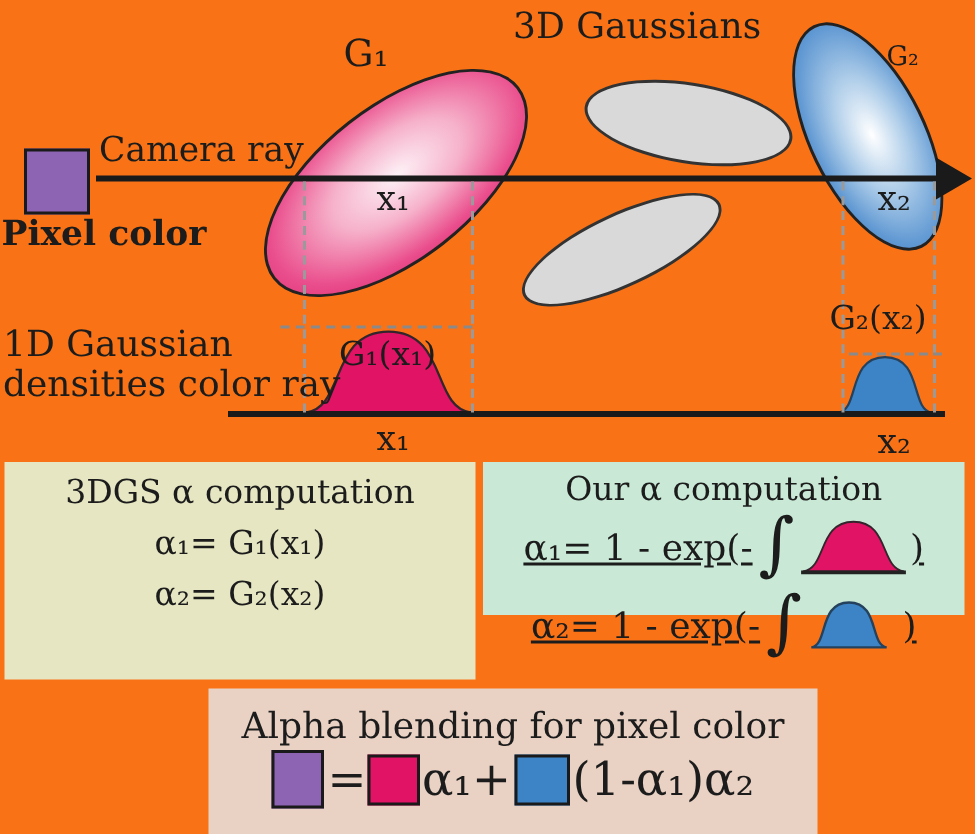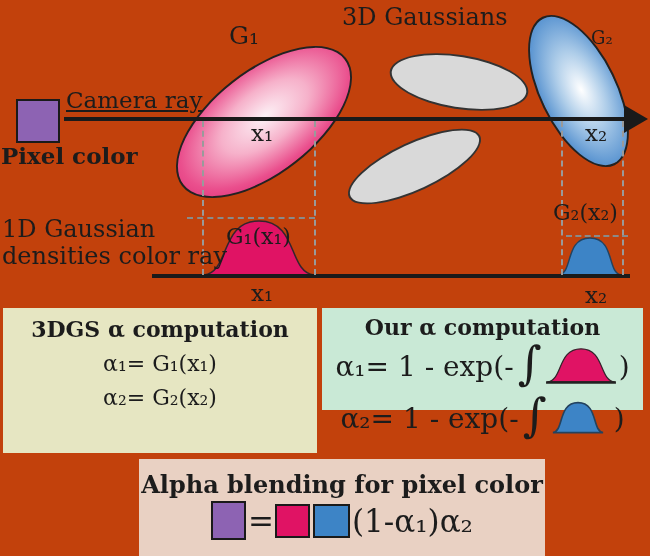--- a/index.html
+++ b/index.html
@@ -1,17 +1,17 @@
 <!DOCTYPE html>
 <html><head>
 <meta charset="utf-8">
 <style>
   html,body{margin:0;padding:0;background:#fff;}
   #figure{
-    position:relative;width:650px;height:556px;background:#c2410c;
+    position:relative;width:650px;height:556px;background:#f97316;
     font-family:"DejaVu Serif", serif;color:#1c1c1c;overflow:hidden;
   }
   .abs{position:absolute;}
   .label{white-space:nowrap;z-index:5;}
 
   
   .ellipse{position:absolute;border-radius:50%;border:2px solid #222;z-index:1;}
   .gray-e{background:#d9d9d9;border-color:#333;}
   .red-e{
     background:radial-gradient(ellipse at 52% 46%, #fdf1f6 0%, #f6b1ca 34%, #ea4f8d 66%, #d61364 100%);
@@ -21,21 +21,21 @@
     background:radial-gradient(ellipse at 50% 46%, #ffffff 0%, #aecde9 36%, #5e97d2 70%, #3377bd 100%);
     z-index:2;
   }
   #ray{left:64px;top:117px;width:562px;height:4px;background:#1a1a1a;z-index:3;}
   #ray-arrow{left:624px;top:105px;width:0;height:0;border-top:14px solid transparent;
     border-bottom:14px solid transparent;border-left:24px solid #1a1a1a;z-index:3;}
   #pixel-swatch{left:16px;top:99px;width:40px;height:40px;background:#8d63b3;border:2px solid #1a1a1a;}
   .vdash{position:absolute;width:0;border-left:2px dashed #9a9a9a;z-index:3;}
   .hdash{position:absolute;height:0;border-top:2px dashed #8a8a8a;z-index:3;}
 
-  #lbl-camera{left:66px;top:87px;font-size:23px;text-decoration:underline;}
+  #lbl-camera{left:66px;top:87px;font-size:23px;}
   #lbl-pixel{left:1px;top:142px;font-size:23px;font-weight:bold;}
   #lbl-3dg{left:342px;top:3px;font-size:24px;}
   #lbl-g1{left:229px;top:21px;font-size:25px;}
   #lbl-g2{left:591px;top:27px;font-size:18px;}
   #lbl-x1ray{left:251px;top:120px;font-size:23px;}
   #lbl-x2ray{left:585px;top:120px;font-size:23px;}
 
   
   #axis1d{left:152px;top:274px;width:478px;height:4px;background:#1a1a1a;z-index:2;}
   #lbl-1d{left:2px;top:216px;font-size:24px;line-height:27px;z-index:5;}
@@ -43,25 +43,25 @@
   #lbl-g2x2{left:553px;top:200px;font-size:22px;}
   #lbl-x1d{left:251px;top:280px;font-size:23px;}
   #lbl-x2d{left:585px;top:282px;font-size:23px;}
   .bump{position:absolute;z-index:2;}
 
   
   .box{position:absolute;text-align:center;}
   #box-gs{left:3px;top:308px;width:314px;height:145px;background:#e6e6c2;}
   #box-ours{left:322px;top:308px;width:321px;height:102px;background:#c9e9d6;}
   #box-blend{left:139px;top:459px;width:406px;height:97px;background:#e9d1c3;}
-  .box-title{font-weight:bold;font-size:22px;margin-top:8px;}
+  .box-title{font-weight:normal;font-size:22px;margin-top:8px;}
   #box-blend .box-title{font-size:24px;margin-top:11px;}
   .eq{font-size:22px;margin-top:9px;}
   .eq-row{display:flex;align-items:center;justify-content:center;font-size:25px;height:52px;}
-  .eq-alpha{font-size:28px;}
+  .eq-alpha{font-size:24px;text-decoration:underline;}
   .integral{font-size:46px;font-style:italic;line-height:0;margin:0 1px 6px 4px;}
   .bump-icon{margin:0 1px;}
   #blend-row{display:flex;align-items:center;justify-content:center;font-size:31px;margin-top:2px;}
   .swatch{display:inline-block;border:2px solid #1a1a1a;}
   #sw-purple{width:31px;height:35px;background:#8d63b3;margin-right:2px;}
   #sw-red{width:31px;height:30px;background:#e01364;margin:0 1px;}
   #sw-blue{width:33px;height:30px;background:#3d84c6;margin:0 2px;}
 </style>
 </head>
 <body>
@@ -138,18 +138,19 @@
       <span class="eq-alpha" style="margin-left:6px;">)</span>
     </div>
   </div>
 
   <div class="box" id="box-blend">
     <div class="box-title">Alpha blending for pixel color</div>
     <div id="blend-row">
       <span class="swatch" id="sw-purple"></span>
       <span>=</span>
       <span class="swatch" id="sw-red"></span>
+      <span>α₁+</span>
       <span class="swatch" id="sw-blue"></span>
       <span>(1-α₁)α₂</span>
     </div>
   </div>
 
 </div>
 
 </body></html>

